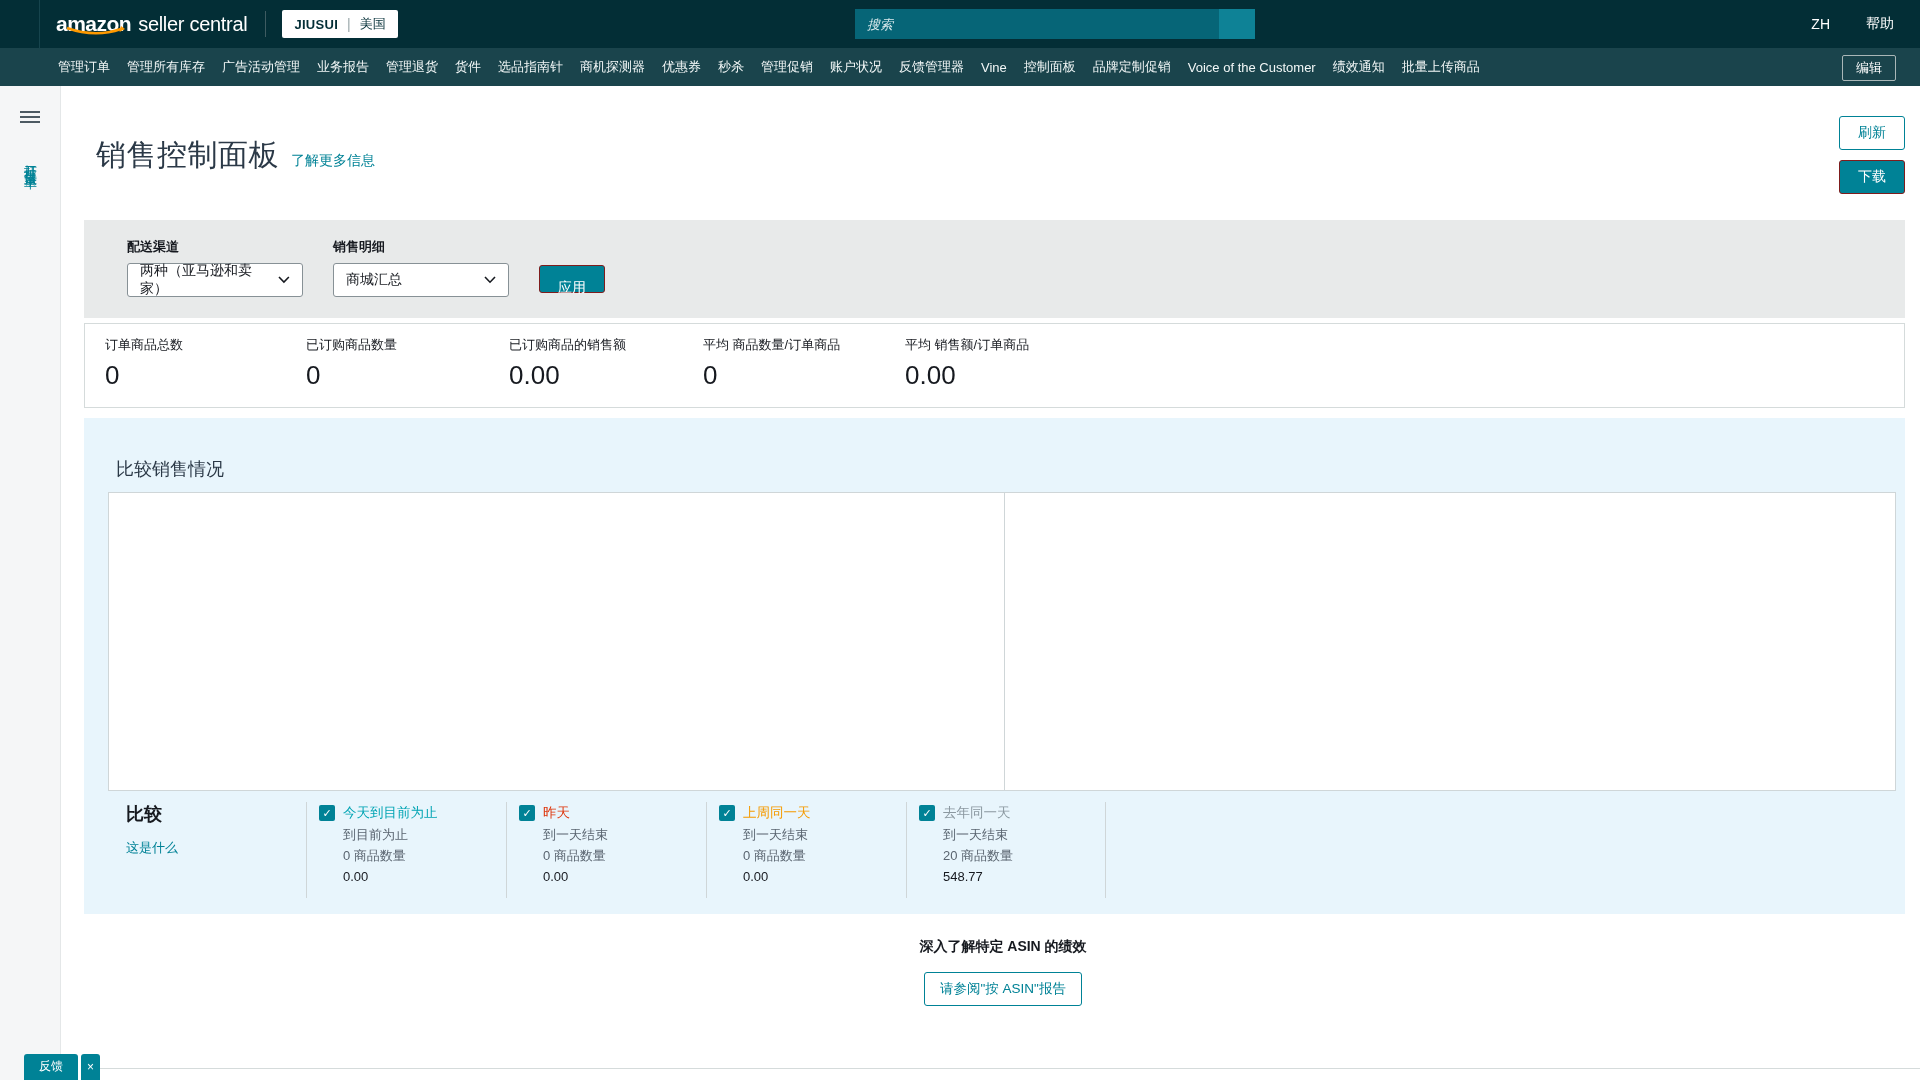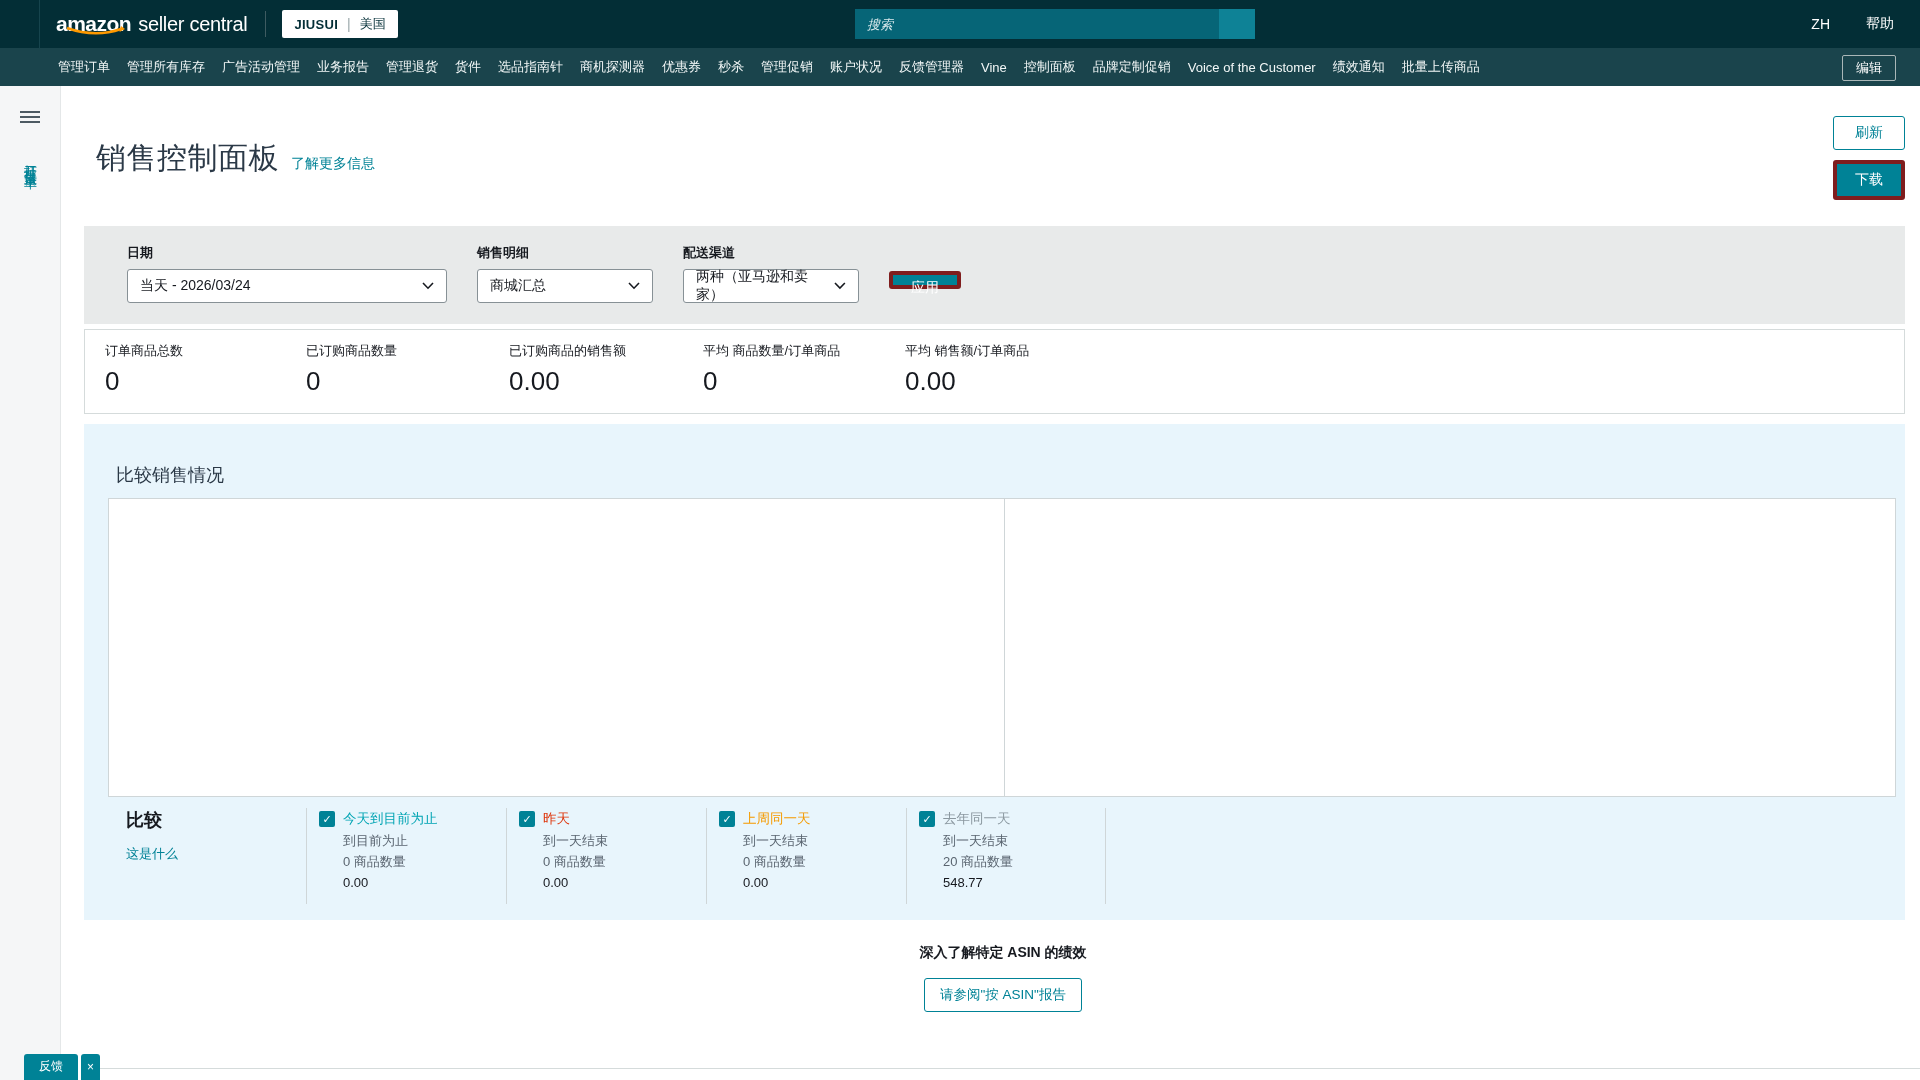--- a/index.html
+++ b/index.html
@@ -70,37 +70,37 @@
 
   
   .title-row {
     display: flex; align-items: center; padding: 30px 15px 0 35px;
   }
   .page-title { font-size: 30px; font-weight: 500; color: #2b3947; letter-spacing: 0.5px; }
   .learn-more { color: #008296; font-size: 14px; margin-left: 12px; margin-top: 12px; cursor: pointer; }
   .title-actions { margin-left: auto; display: flex; gap: 10px; flex-direction: column; }
   .btn { font-size: 14px; border-radius: 3px; padding: 7px 18px; cursor: pointer; font-family: "Liberation Sans", sans-serif; }
   .btn-outline { background: #fff; border: 1px solid #008296; color: #008296; }
-  .btn-solid { background: #008296; border: 4px solid #7f1d1d; color: #fff; }
+  .btn-solid { background: #008296; border: 1px solid #7f1d1d; color: #fff; }
 
   
   .filter-panel {
     margin: 26px 15px 0 23px; background: #e8eaea; height: 98px;
     padding: 18px 0 0 43px; display: flex; gap: 30px; align-items: flex-start;
   }
   .filter-field { display: flex; flex-direction: column; }
   .filter-label { font-size: 13px; font-weight: bold; color: #16191f; margin-bottom: 7px; }
   .select {
     background: #fff; border: 1px solid #879196; border-radius: 3px; height: 34px;
     display: flex; align-items: center; justify-content: space-between;
     padding: 0 12px; font-size: 14px; color: #16191f; cursor: pointer;
   }
   .select-date { width: 320px; }
   .select-mid { width: 176px; }
-  .apply-btn { margin-top: 27px; height: 18px; padding: 4px 18px; }
+  .apply-btn { margin-top: 27px; height: 24px; padding: 13px 18px; }
 
   
   .snapshot {
     margin: 5px 15px 0 23px; background: #fff; border: 1px solid #d5dbdb;
   }
   .snapshot-header {
     height: 46px; display: flex; align-items: center; padding-left: 20px;
     border-bottom: 1px solid #d5dbdb; background: #fbfcfc;
   }
   .snapshot-title { font-size: 18px; color: #2b3947; font-weight: 500; }
@@ -228,41 +228,32 @@
       <span class="page-title">销售控制面板</span>
       <span class="learn-more">了解更多信息</span>
       <div class="title-actions">
         <button class="btn btn-outline">刷新</button>
         <button class="btn btn-solid">下载</button>
       </div>
     </div>
 
     <div class="filter-panel">
       <div class="filter-field">
-        <span class="filter-label">日期</span>
-        <div class="select select-date">
-          <span>当天 - 2026/03/24</span>
+        <span class="filter-label">配送渠道</span>
+        <div class="select select-mid">
+          <span>两种（亚马逊和卖家）</span>
           <svg width="12" height="8" viewBox="0 0 12 8">
               <path d="M1 1 L6 6.2 L11 1" stroke="#16191f" stroke-width="1.6" fill="none"></path>
             </svg>
         </div>
       </div>
       <div class="filter-field">
         <span class="filter-label">销售明细</span>
         <div class="select select-mid">
           <span>商城汇总</span>
-          <svg width="12" height="8" viewBox="0 0 12 8">
-              <path d="M1 1 L6 6.2 L11 1" stroke="#16191f" stroke-width="1.6" fill="none"></path>
-            </svg>
-        </div>
-      </div>
-      <div class="filter-field">
-        <span class="filter-label">配送渠道</span>
-        <div class="select select-mid">
-          <span>两种（亚马逊和卖家）</span>
           <svg width="12" height="8" viewBox="0 0 12 8">
               <path d="M1 1 L6 6.2 L11 1" stroke="#16191f" stroke-width="1.6" fill="none"></path>
             </svg>
         </div>
       </div>
       <button class="btn btn-solid apply-btn">应用</button>
     </div>
 
     <div class="snapshot">
       <div class="snapshot-stats">

